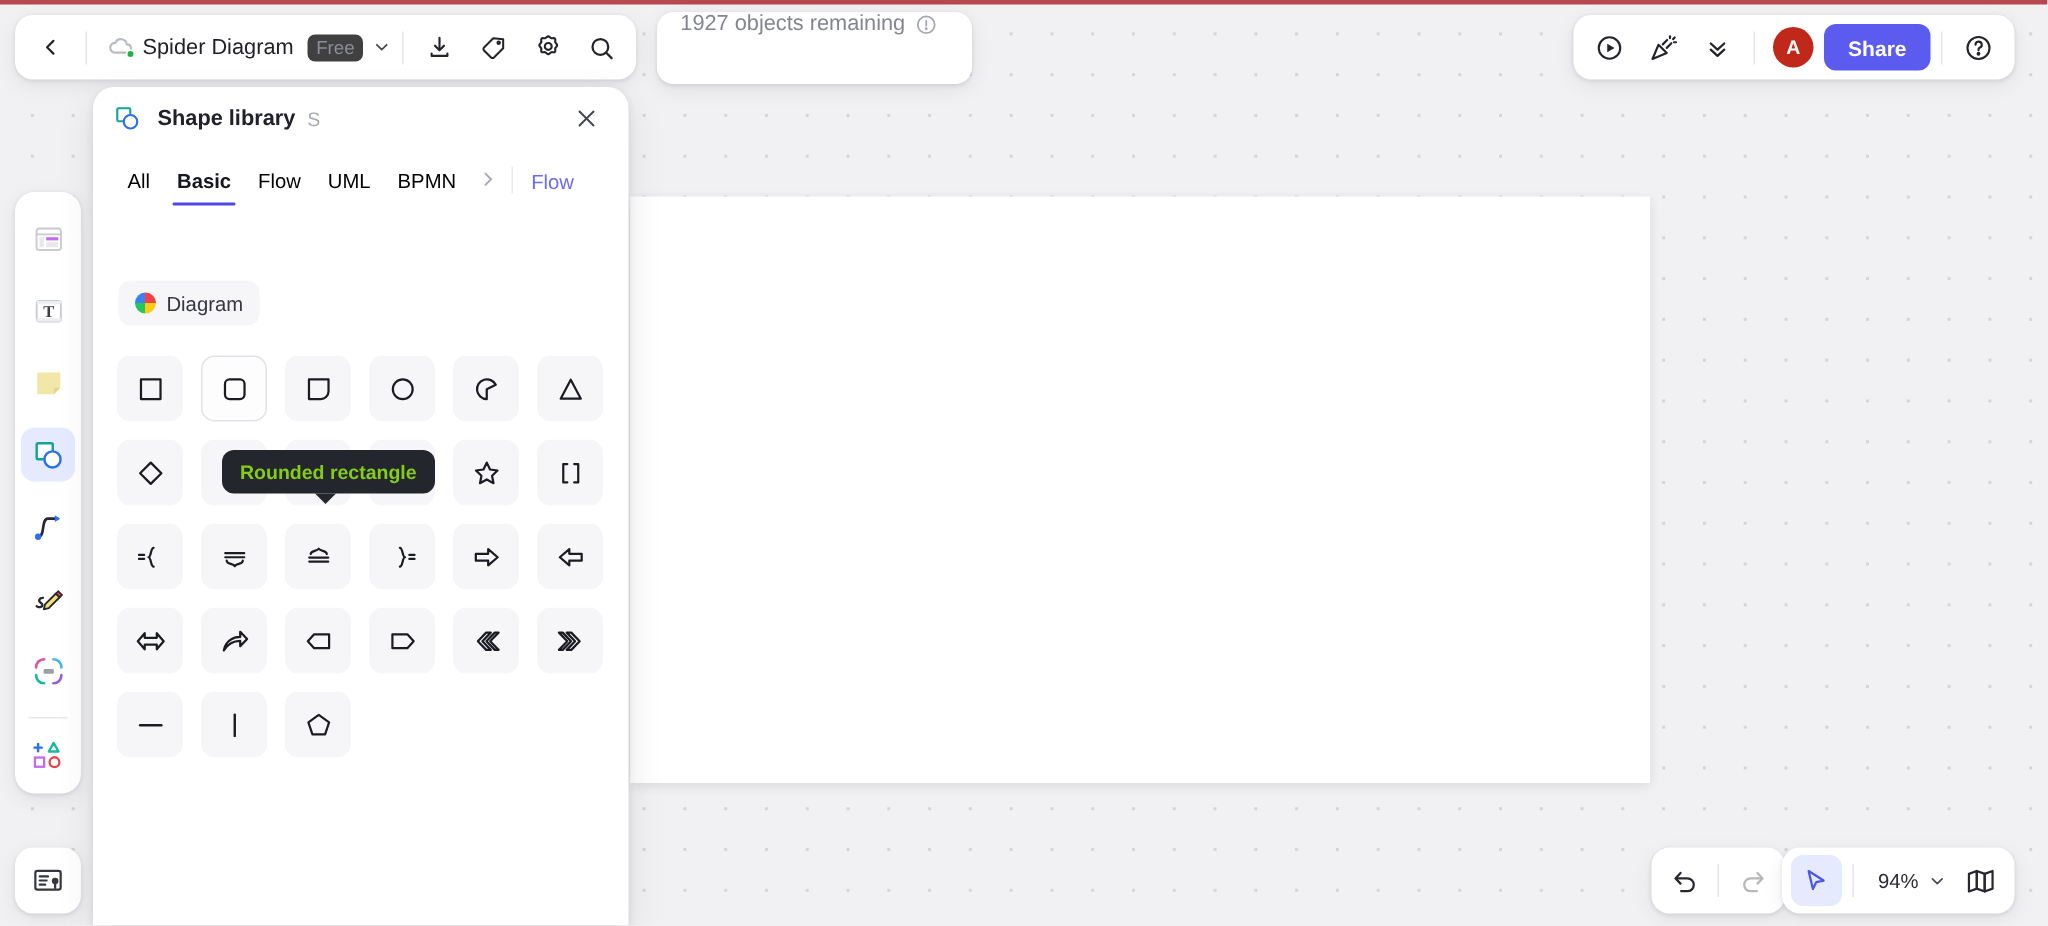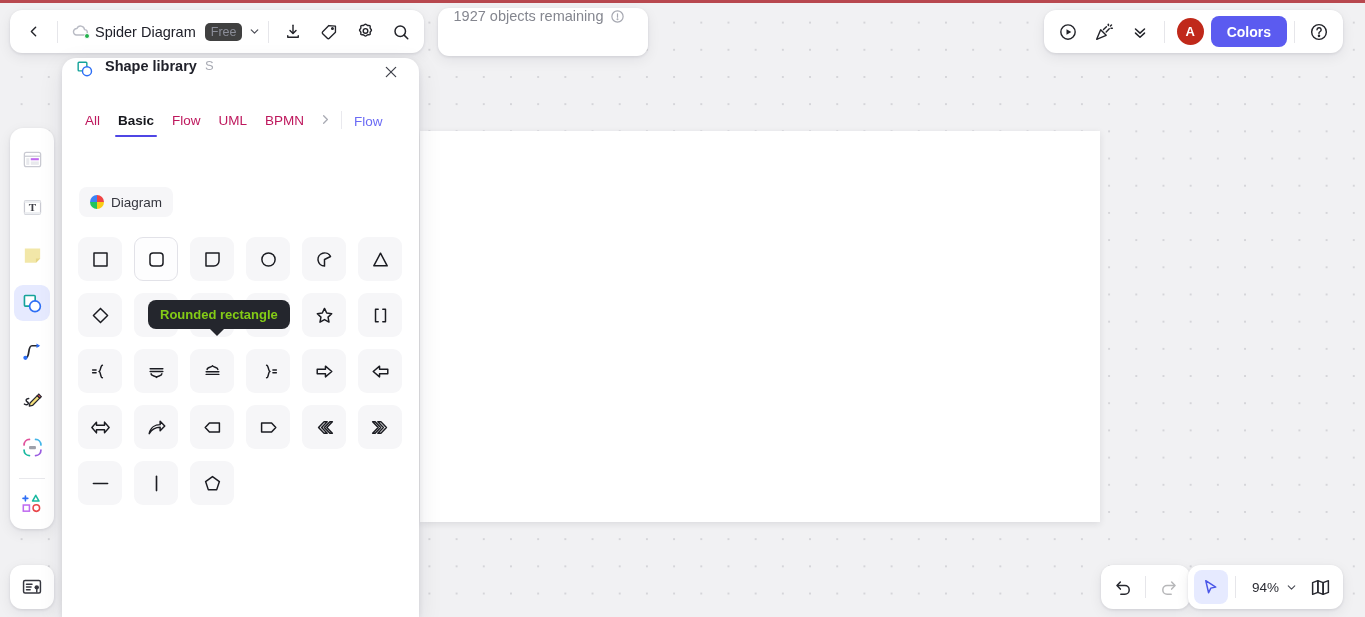--- a/index.html
+++ b/index.html
@@ -109,40 +109,40 @@
              justify-content: center; border-radius: 12px; }
 
   
   #shape-panel {
     position: absolute; left: 62px; top: 58px; width: 357px; height: 559px;
     background: #fff; border-radius: 14px 14px 0 0;
     box-shadow: 0 2px 6px rgba(20,20,40,.09), 0 8px 26px rgba(20,20,40,.09);
     overflow: hidden;
   }
   .panel-head {
-    display: flex; height: 42px; padding: 0 14px 0 12px;
+    display: flex; align-items: center; height: 42px; padding: 0 14px 0 12px;
   }
   .panel-ico {
     width: 22px; height: 22px; display: flex; align-items: center;
     justify-content: center; margin-right: 9px;
   }
   .panel-title { font-size: 14.5px; color: #20212a; font-weight: 600; }
   .panel-kbd { font-size: 13px; color: #a9abb4; margin-left: 8px; }
   .panel-close {
     margin-left: auto; width: 28px; height: 28px; border-radius: 7px;
     display: flex; align-items: center; justify-content: center; cursor: pointer;
     color: #44464f;
   }
 
   .tabs {
     display: flex; align-items: flex-end; height: 37px;
     padding: 0 6px 0 14px; position: relative;
   }
   .tab {
-    font-size: 13.5px; color: #be185d; padding: 0 9px 9px;
+    font-size: 13.5px; color: #000000; padding: 0 9px 9px;
     cursor: pointer; position: relative; white-space: nowrap;
   }
   .tab.active { color: #16171d; font-weight: 700; }
   .tab.active::after {
     content: ""; position: absolute; left: 6px; right: 6px; bottom: 0;
     height: 2.5px; background: #4f46e5; border-radius: 2px;
   }
   .tab-next {
     width: 24px; height: 24px; display: flex; align-items: center;
     justify-content: center; color: #a9abb4; cursor: pointer; margin-bottom: 6px;
@@ -292,21 +292,21 @@
         </svg>
     </div>
     <div class="icon-btn">
       <svg width="18" height="18" viewBox="0 0 24 24" fill="none" stroke="currentColor" stroke-width="2" stroke-linecap="round" stroke-linejoin="round">
           <polyline points="6 8 12 13.5 18 8"></polyline>
           <polyline points="6 13.5 12 19 18 13.5"></polyline>
         </svg>
     </div>
     <div class="vdiv"></div>
     <div class="avatar">A</div>
-    <button class="share-btn">Colors</button>
+    <button class="share-btn">Share</button>
     <div class="vdiv"></div>
     <div class="icon-btn">
       <svg width="20" height="20" viewBox="0 0 24 24" fill="none" stroke="currentColor" stroke-width="1.7" stroke-linecap="round">
           <circle cx="12" cy="12" r="8.8"></circle>
           <path d="M9.6 9.4a2.5 2.5 0 1 1 3.3 2.4c-.6.2-.9.8-.9 1.4v.5"></path>
           <circle cx="12" cy="16.6" r="0.7" fill="currentColor"></circle>
         </svg>
     </div>
   </div>
 

